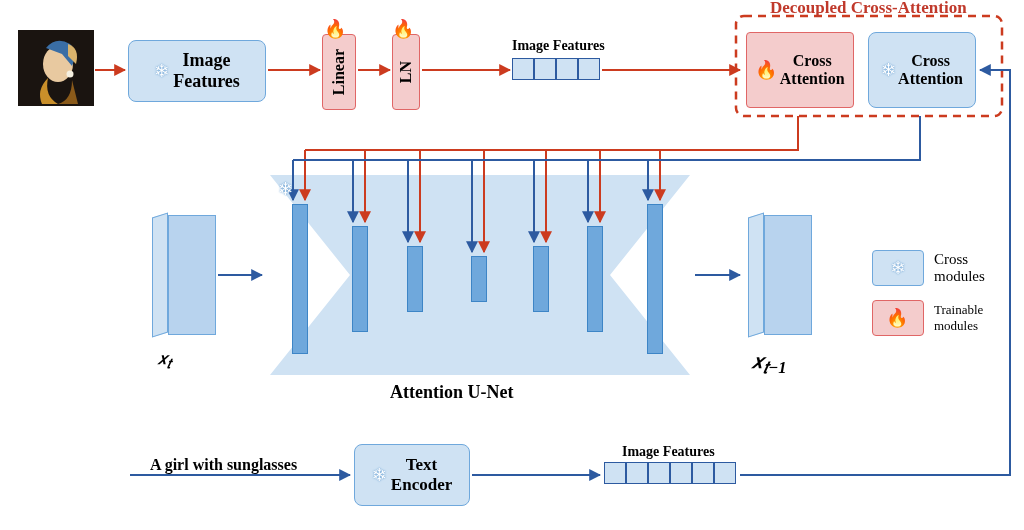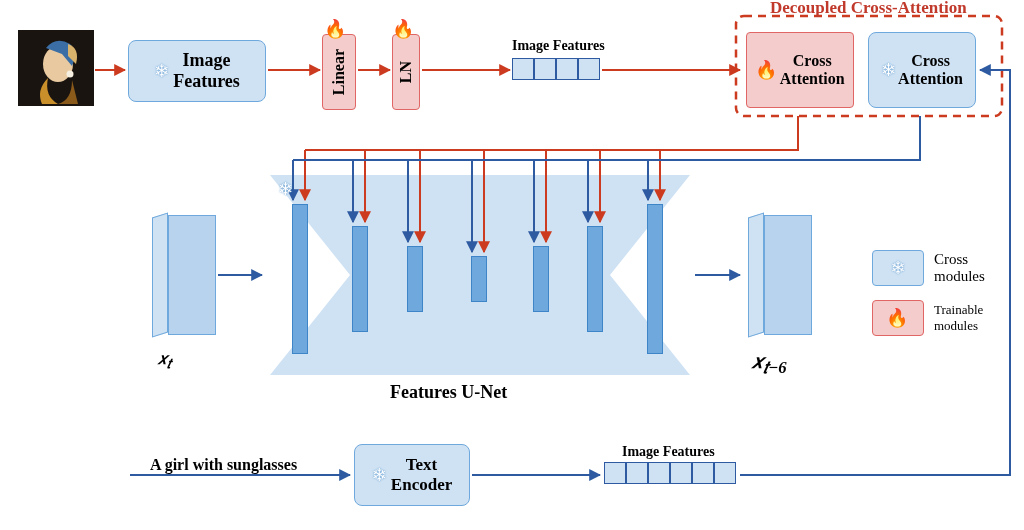--- a/index.html
+++ b/index.html
@@ -166,33 +166,33 @@
 </div>
 <div class="abs" style="left:158px; top:350px; font-style:italic; font-size:16px; font-weight:bold;">
   <span>𝑥</span><sub>𝑡</sub>
 </div>
 
 <div class="xt-wrap" style="left:748px; top:215px;">
   <div class="xt-slab"></div>
   <div class="xt-face"></div>
 </div>
 <div class="abs" style="left:752px; top:350px; font-style:italic; font-size:20px; font-weight:bold;">
-  <span>𝑥</span><sub>𝑡−6</sub>
+  <span>𝑥</span><sub>𝑡−1</sub>
 </div>
 
 <span class="snow-abs" style="left:278px; top:178px;">❄</span>
 <div class="unet-bar" style="left:292px; top:204px; height:150px;"></div>
 <div class="unet-bar" style="left:352px; top:226px; height:106px;"></div>
 <div class="unet-bar" style="left:407px; top:246px; height:66px;"></div>
 <div class="unet-bar" style="left:471px; top:256px; height:46px;"></div>
 <div class="unet-bar" style="left:533px; top:246px; height:66px;"></div>
 <div class="unet-bar" style="left:587px; top:226px; height:106px;"></div>
 <div class="unet-bar" style="left:647px; top:204px; height:150px;"></div>
 
-<div class="abs label" style="left:390px; top:382px;">Features U-Net</div>
+<div class="abs label" style="left:390px; top:382px;">Attention U-Net</div>
 
 <div class="abs" style="left:150px; top:456px; font-size:16px; font-weight:bold;">A girl with sunglasses</div>
 
 <div class="abs frozen-box" style="left:354px; top:444px; width:116px; height:62px;">
   <span class="snow">❄</span>
   <span class="label" style="white-space:pre; margin-left:4px; font-size:17px;">Text
 Encoder</span>
 </div>
 
 <div class="abs small-label" style="left:622px; top:444px;">Image Features</div>

